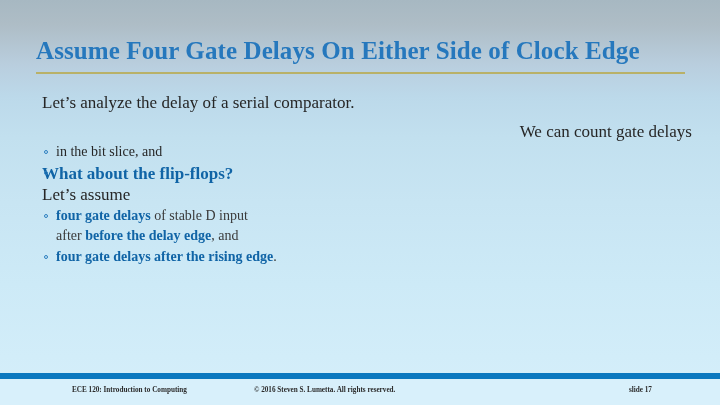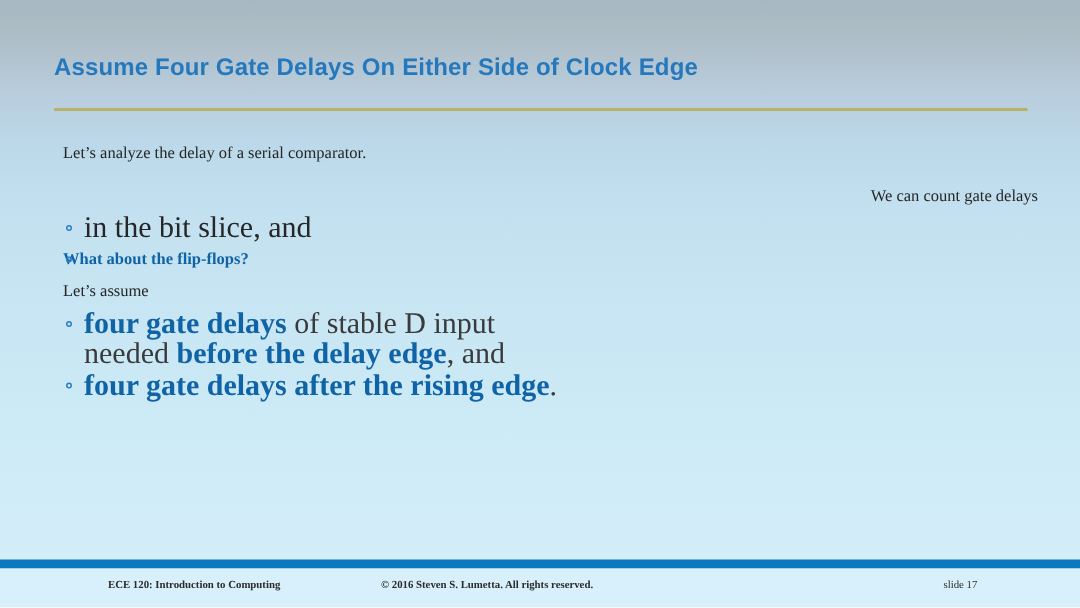--- a/index.html
+++ b/index.html
@@ -32,22 +32,22 @@
   }
 
   
   .title-area {
     position: absolute;
     left: 36px;
     top: 38px;
     width: 650px;
   }
   .slide-title {
-    font-family: Liberation Sans, sans-serif;
-    font-size: 16px;
+    font-family: Liberation Serif, serif;
+    font-size: 25px;
     font-weight: 700;
     color: #2678bd;
     letter-spacing: 0.1px;
     line-height: 1.05;
     white-space: nowrap;
   }
   .title-rule {
     position: absolute;
     left: 36px;
     top: 72px;
@@ -59,40 +59,40 @@
   
   .body-area {
     position: absolute;
     left: 42px;
     top: 92px;
     width: 650px;
     color: #262626;
   }
 
   .lvl1 {
-    font-size: 11px;
+    font-size: 17px;
     line-height: 21.5px;
     color: #262626;
     margin: 0 0 0 0;
     white-space: nowrap;
   }
   .lvl1.gap {
     margin-top: 7px;
     text-align: right;
   }
   .lvl1.gap-lg {
   }
   .lvl1.blue-bold {
     color: #1064a6;
     font-weight: 700;
   }
 
   .lvl2 {
     position: relative;
-    font-size: 20px;
+    font-size: 14px;
     line-height: 20.5px;
     padding-left: 14px;
     margin: 0;
     color: #262626;
     white-space: nowrap;
   }
   .lvl2 .bullet {
     position: absolute;
     left: 2px;
     top: 8px;
@@ -137,21 +137,21 @@
     position: absolute;
     top: 386px;
     font-family: "Liberation Serif", "DejaVu Serif", serif;
     font-size: 7.2px;
     font-weight: 700;
     color: #2b2b2b;
     white-space: nowrap;
   }
   .footer-left  { left: 40px; padding-left: 32px; }
   .footer-center{ left: 254px; }
-  .footer-right { left: 629px; font-weight: 400; text-align: right; }
+  .footer-right { left: 629px; font-weight: 700; text-align: right; }
 </style>
 </head>
 <body>
 
 <div class="slide">
 
   <div class="title-area">
     <div class="slide-title">Assume Four Gate Delays On Either Side of Clock Edge</div>
   </div>
   <div class="title-rule"></div>
@@ -169,21 +169,21 @@
     <p class="lvl2">
       <span class="bullet"></span>
     </p>
 
     <p class="lvl1 blue-bold gap-lg">What about the flip-flops?</p>
 
     <p class="lvl1 gap-lg">Let’s assume</p>
 
     <p class="lvl2">
       <span class="bullet"></span><span class="bb">four gate delays</span><span class="dk"> of stable D input</span>
-      <span class="cont"><span class="dk">needed </span><span class="bb">before the delay edge</span><span class="dk">, and</span></span>
+      <span class="cont"><span class="dk">after </span><span class="bb">before the delay edge</span><span class="dk">, and</span></span>
     </p>
 
     <p class="lvl2">
       <span class="bullet"></span><span class="bb">four gate delays after the rising edge</span><span class="dk">.</span>
     </p>
 
   </div>
 
   <div class="footer-bar"></div>
   <div class="footer-strip"></div>

